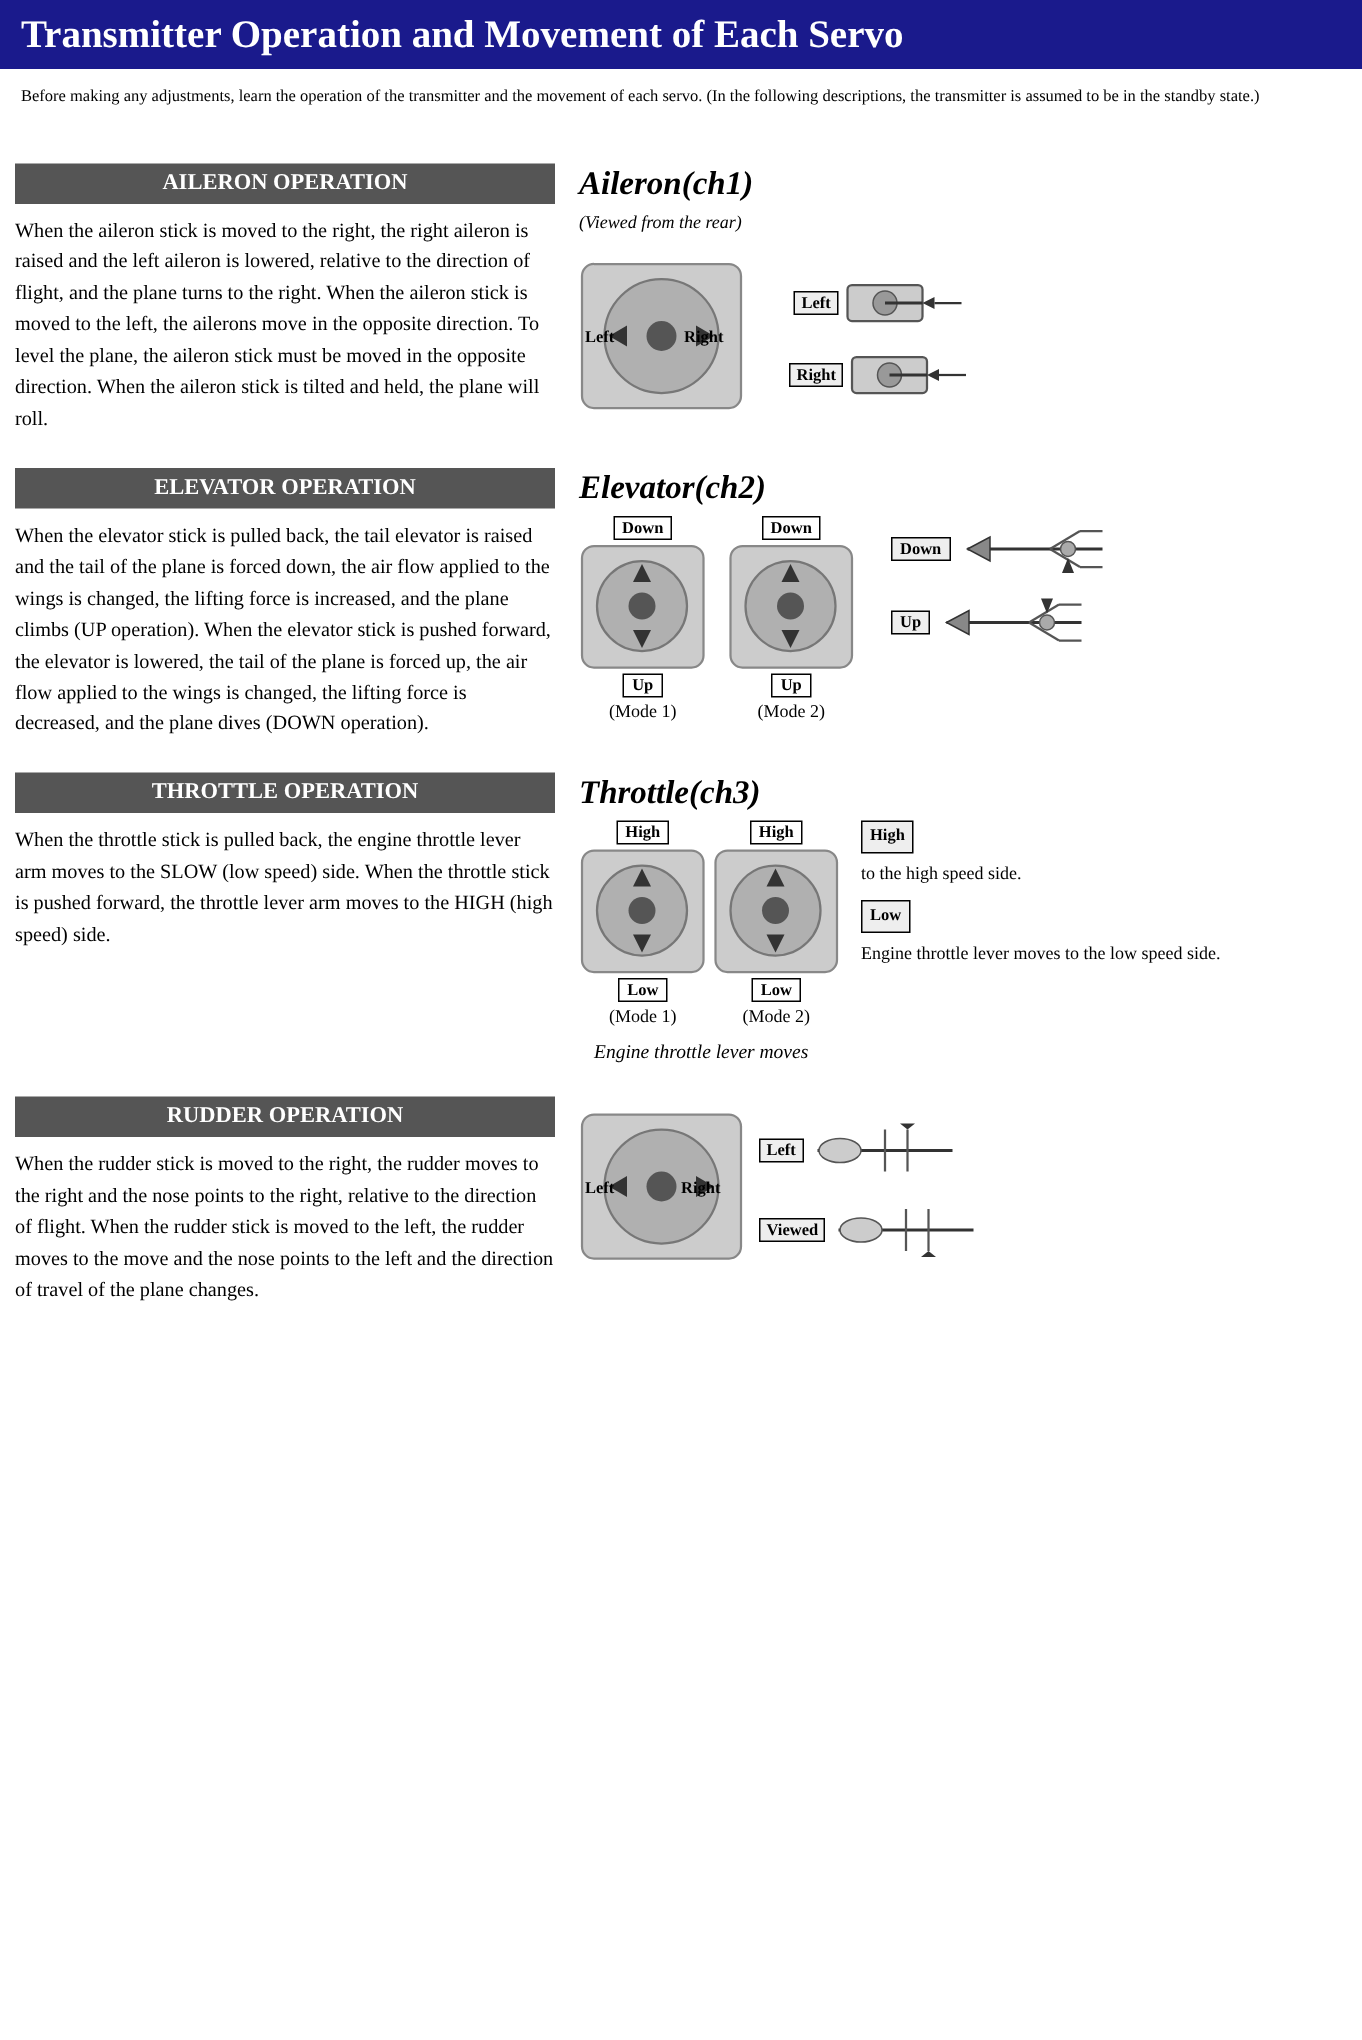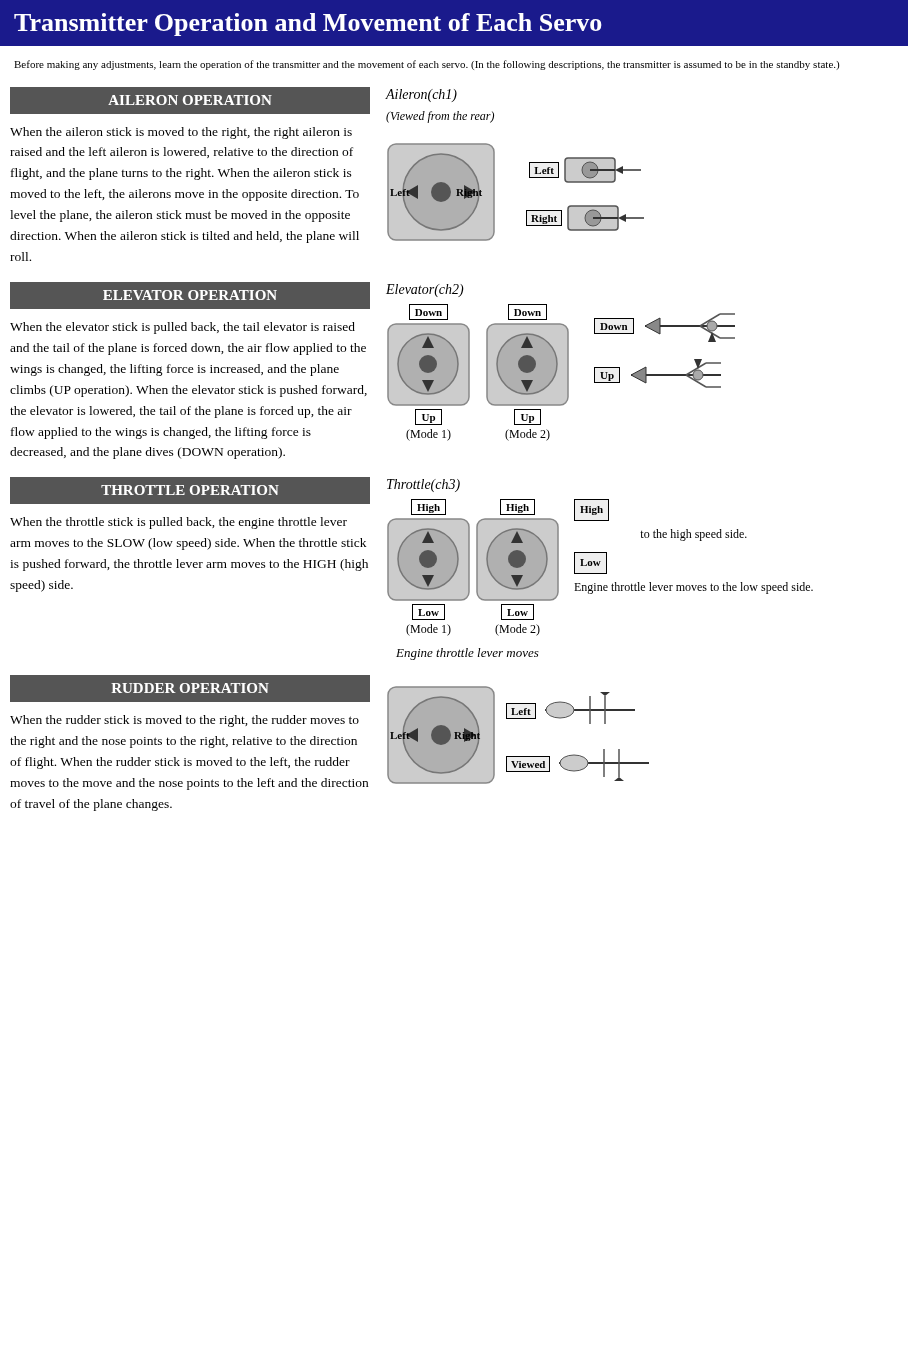--- a/index.html
+++ b/index.html
@@ -57,22 +57,22 @@
       align-items: flex-start;
       padding-left: 8px;
     }
 
     .body-text {
       font-size: 13.5px;
       line-height: 1.55;
     }
 
     .diagram-title {
-      font-size: 14px;
-      font-weight: normal;
+      font-size: 22px;
+      font-weight: bold;
       font-style: italic;
       margin-bottom: 6px;
     }
 
     
     .aileron-diagram {
       display: flex;
       align-items: center;
       gap: 20px;
       margin-top: 10px;
@@ -179,20 +179,21 @@
     }
 
     .rudder-right {
       display: flex;
       flex-direction: column;
       gap: 8px;
     }
 
     .section-wrapper {
       margin-bottom: 14px;
+      margin-top: 22px;
     }
   </style>
 </head>
 <body>
 
 <div class="page-header">
   <span>Transmitter Operation and Movement of Each Servo</span>
 </div>
 
 <div class="intro-text">
@@ -356,21 +357,21 @@
           <polygon points="42,70 36,58 48,58" fill="#333"></polygon>
         </svg>
         <span class="stick-bottom-label">Low</span>
         <div class="mode-label">(Mode 2)</div>
       </div>
 
       <div class="throttle-text-area">
         <div style="margin-bottom:4px;">
           <span class="high-low-label">High</span>
         </div>
-        <div style="margin-bottom:8px;font-size:12px;text-align:center;">to the high speed side.</div>
+        <div style="margin-bottom:8px;font-size:12px;">to the high speed side.</div>
         <div style="margin-bottom:4px;">
           <span class="high-low-label">Low</span>
         </div>
         <div style="font-size:12px;">Engine throttle lever moves to the low speed side.</div>
       </div>
     </div>
     <div style="font-size:13px;font-style:italic;margin-top:8px;margin-left:10px;">Engine throttle lever moves</div>
   </div>
 </div>
 

